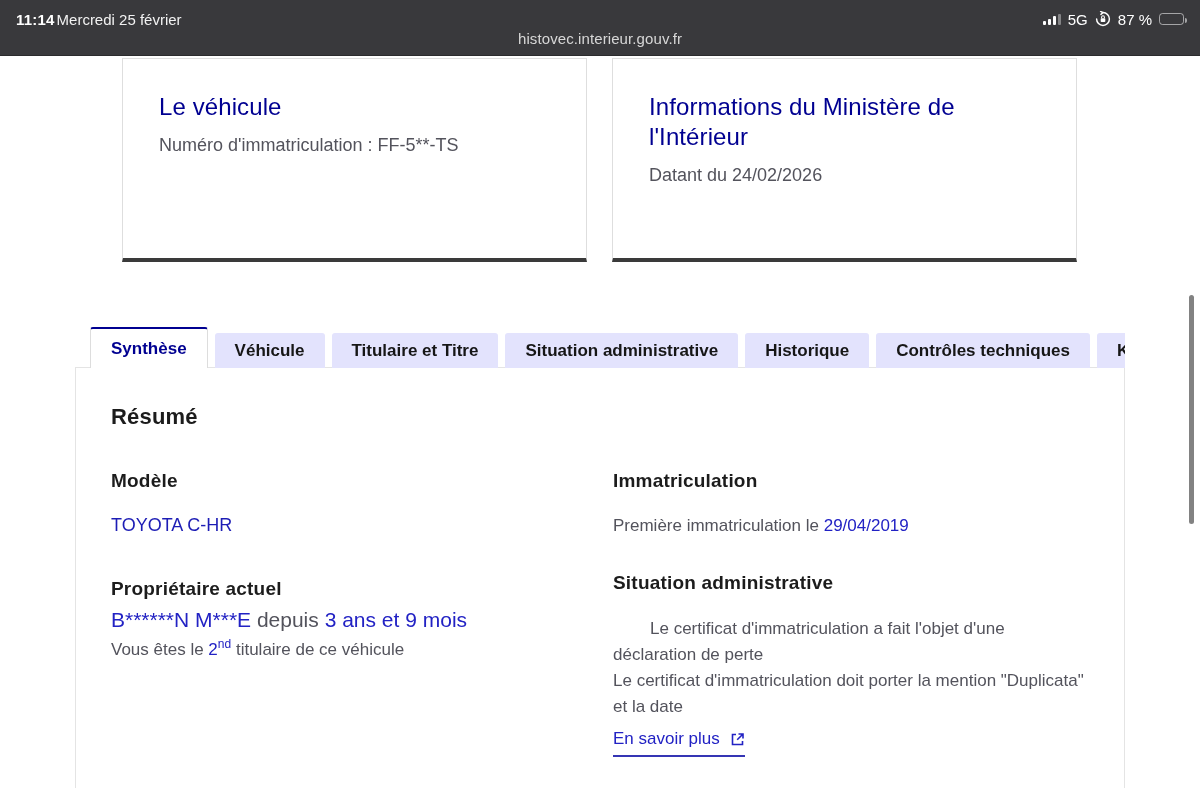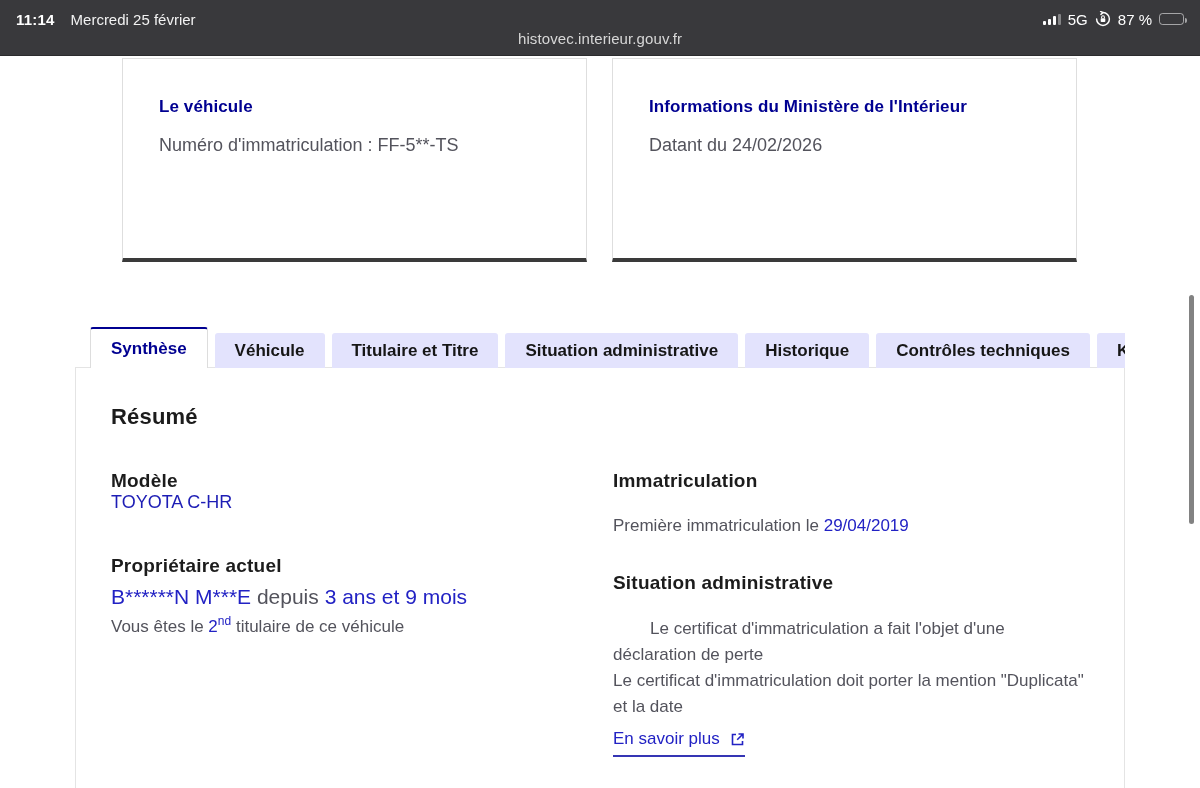--- a/index.html
+++ b/index.html
@@ -5,21 +5,21 @@
   * { margin:0; padding:0; box-sizing:border-box; }
   html,body { width:1200px; height:788px; }
   body { font-family:"Liberation Sans", sans-serif; background:#fff; overflow:hidden; }
   .screen { position:relative; width:1200px; height:788px; background:#fff; overflow:hidden; }
 
   
   .statusbar { position:absolute; top:0; left:0; width:100%; height:56px;
                background:#39393c; border-bottom:1px solid #2b2b2d; color:#fff; }
   .sb-row1 { position:absolute; top:0; left:0; right:0; height:30px;
              display:flex; align-items:center; justify-content:space-between; padding:0 16px; }
-  .sb-left { display:flex; align-items:baseline; gap:16px; font-size:15px; padding-top:8px; }
+  .sb-left { display:flex; align-items:baseline; gap:2px; font-size:15px; padding-top:8px; }
   .sb-time { font-weight:bold; letter-spacing:.2px; }
   .sb-date { font-weight:400; color:#f2f2f2; }
   .sb-right { display:flex; align-items:center; gap:7px; padding-top:8px; }
   .sig { display:flex; align-items:flex-end; gap:2px; height:11px; }
   .sig i { display:block; width:3px; background:#fff; border-radius:1px; }
   .sig i:nth-child(1){height:4px;} .sig i:nth-child(2){height:6px;}
   .sig i:nth-child(3){height:9px;} .sig i:nth-child(4){height:11px; background:rgba(255,255,255,.38);}
   .sb-net { font-size:15px; }
   .lock-ic { display:inline-flex; }
   .sb-batt-pct { font-size:15px; }
@@ -28,41 +28,41 @@
   .batt .fill { height:100%; width:87%; background:#fff; border-radius:2px; }
   .batt .nub { position:absolute; right:-4px; top:3.5px; width:2.5px; height:5px;
                background:rgba(255,255,255,.55); border-radius:0 2px 2px 0; }
   .sb-url { position:absolute; top:30px; left:0; right:0; height:24px; text-align:center;
             font-size:15px; color:#d7d7d7; letter-spacing:.1px; }
 
   
   .cards { position:absolute; top:58px; left:122px; display:flex; gap:25px; }
   .card { width:465px; height:204px; background:#fff; border:1px solid #dedede;
           border-bottom:4px solid #3a3a3a; padding:33px 36px 0 36px; }
-  .card h2 { color:#000091; font-size:17px; line-height:30px; font-weight:bold; letter-spacing:.1px; }
+  .card h2 { color:#000091; font-size:24px; line-height:30px; font-weight:normal; letter-spacing:.1px; }
   .card p { margin-top:13px; color:#53535c; font-size:18px; }
 
   
   .tabswrap { position:absolute; top:327px; left:75px; width:1050px; height:41px; overflow:hidden; z-index:3; }
   .tabs { position:absolute; bottom:0; left:15px; display:flex; align-items:flex-end; gap:7px; }
   .tab { height:35px; padding:0 20px; background:#e3e3fd; color:#161616; font-size:17px;
          font-weight:bold; display:flex; align-items:center; white-space:nowrap;
          border-radius:3px 3px 0 0; cursor:pointer; }
   .tab.active { height:41px; background:#fff; color:#000091; border-top:2px solid #000091;
                 border-left:1px solid #ddd; border-right:1px solid #ddd; }
 
   
   .panel { position:absolute; top:367px; left:75px; width:1050px; height:422px;
            background:#fff; border:1px solid #e4e4e4; border-bottom:none; z-index:1; }
   .panel-inner { padding:36px 35px 0 35px; }
   .resume-title { font-size:22px; font-weight:bold; color:#1c1c1c; letter-spacing:.2px; }
   .cols { display:grid; grid-template-columns:502px 1fr; margin-top:40px; }
   .sec-h { font-size:19px; font-weight:bold; color:#1c1c1c; letter-spacing:.2px; }
   .left-col .sec-h2 { margin-top:42px; }
-  .model-name { color:#1d1db5; font-size:18px; }
+  .model-name { margin-top:23px; color:#1d1db5; font-size:18px; }
   .power { margin-top:11px; color:#53535c; font-size:17px; }
   .blue { color:#2222c4; }
   .owner-line { margin-top:8px; font-size:21px; color:#53535c; }
   .owner-line .name { font-weight:500; }
   .holder-line { margin-top:5px; font-size:17px; color:#53535c; line-height:26px; }
   sup.ord { font-size:12px; vertical-align:super; line-height:0; }
 
   .right-col .reg-line { margin-top:24px; font-size:17px; color:#53535c; }
   .right-col .sec-h2 { margin-top:36px; }
   .admin-text { margin-top:22px; font-size:17px; color:#53535c; line-height:26px; max-width:478px; }

